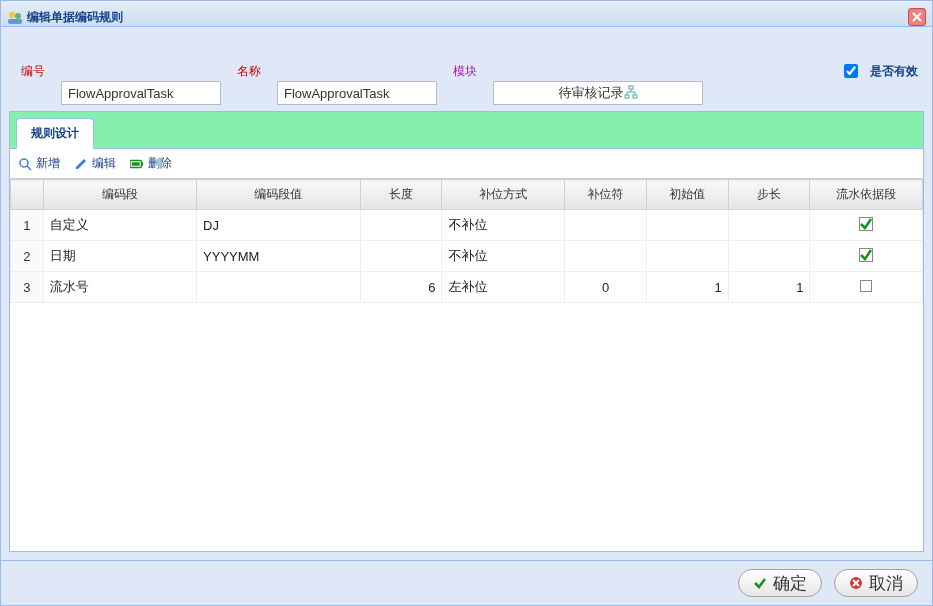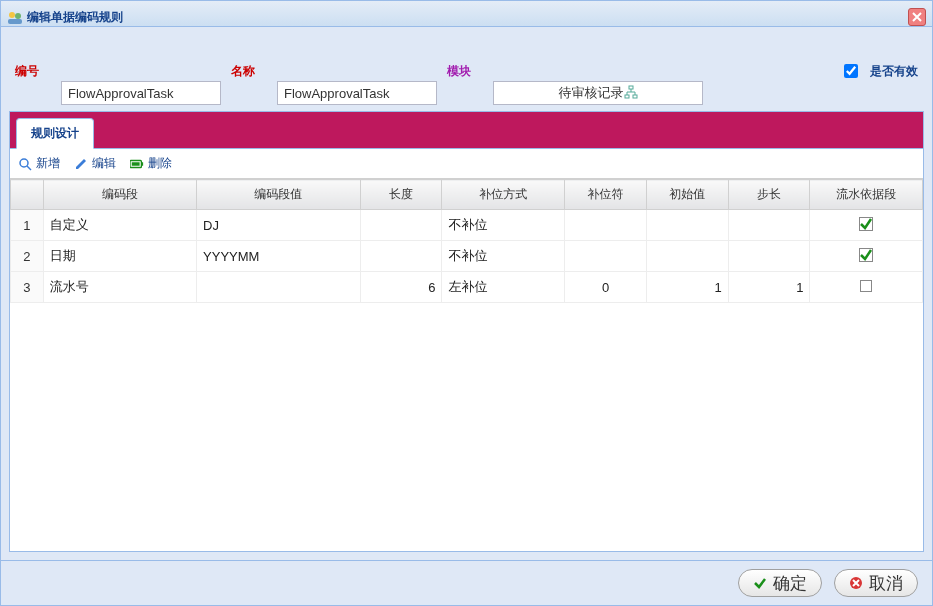--- a/index.html
+++ b/index.html
@@ -31,21 +31,21 @@
   display: flex; align-items: center; justify-content: center;
   color: #fff; font-weight: bold; cursor: pointer;
   font-size: 11px;
 }
 
 .form-row {
   display: flex; align-items: center;
   padding: 10px 14px 6px;
   gap: 10px;
 }
-.form-label { color: #c00; font-weight: bold; width: 36px; text-align: left; }
+.form-label { color: #c00; font-weight: normal; width: 36px; text-align: center; }
 .form-label.gray { color: #a21caf; }
 .form-input {
   border: 1px solid #b5b8c8;
   background: #fff;
   height: 24px;
   padding: 2px 6px;
   font-size: 13px;
   color: #333;
   margin-top: 44px;
 }
@@ -62,21 +62,21 @@
 .body-area {
   flex: 1;
   margin: 0 8px 8px;
   background: #fff;
   border: 1px solid #99bbe8;
   display: flex; flex-direction: column;
 }
 
 .tabs {
   display: flex;
-  background: #be185d;
+  background: #86efac;
   border-bottom: 1px solid #99bbe8;
   padding: 6px 6px 0;
 }
 .tab {
   padding: 6px 14px;
   background: #fff;
   border: 1px solid #99bbe8;
   border-bottom: 1px solid #fff;
   border-radius: 4px 4px 0 0;
   color: #15428b;

